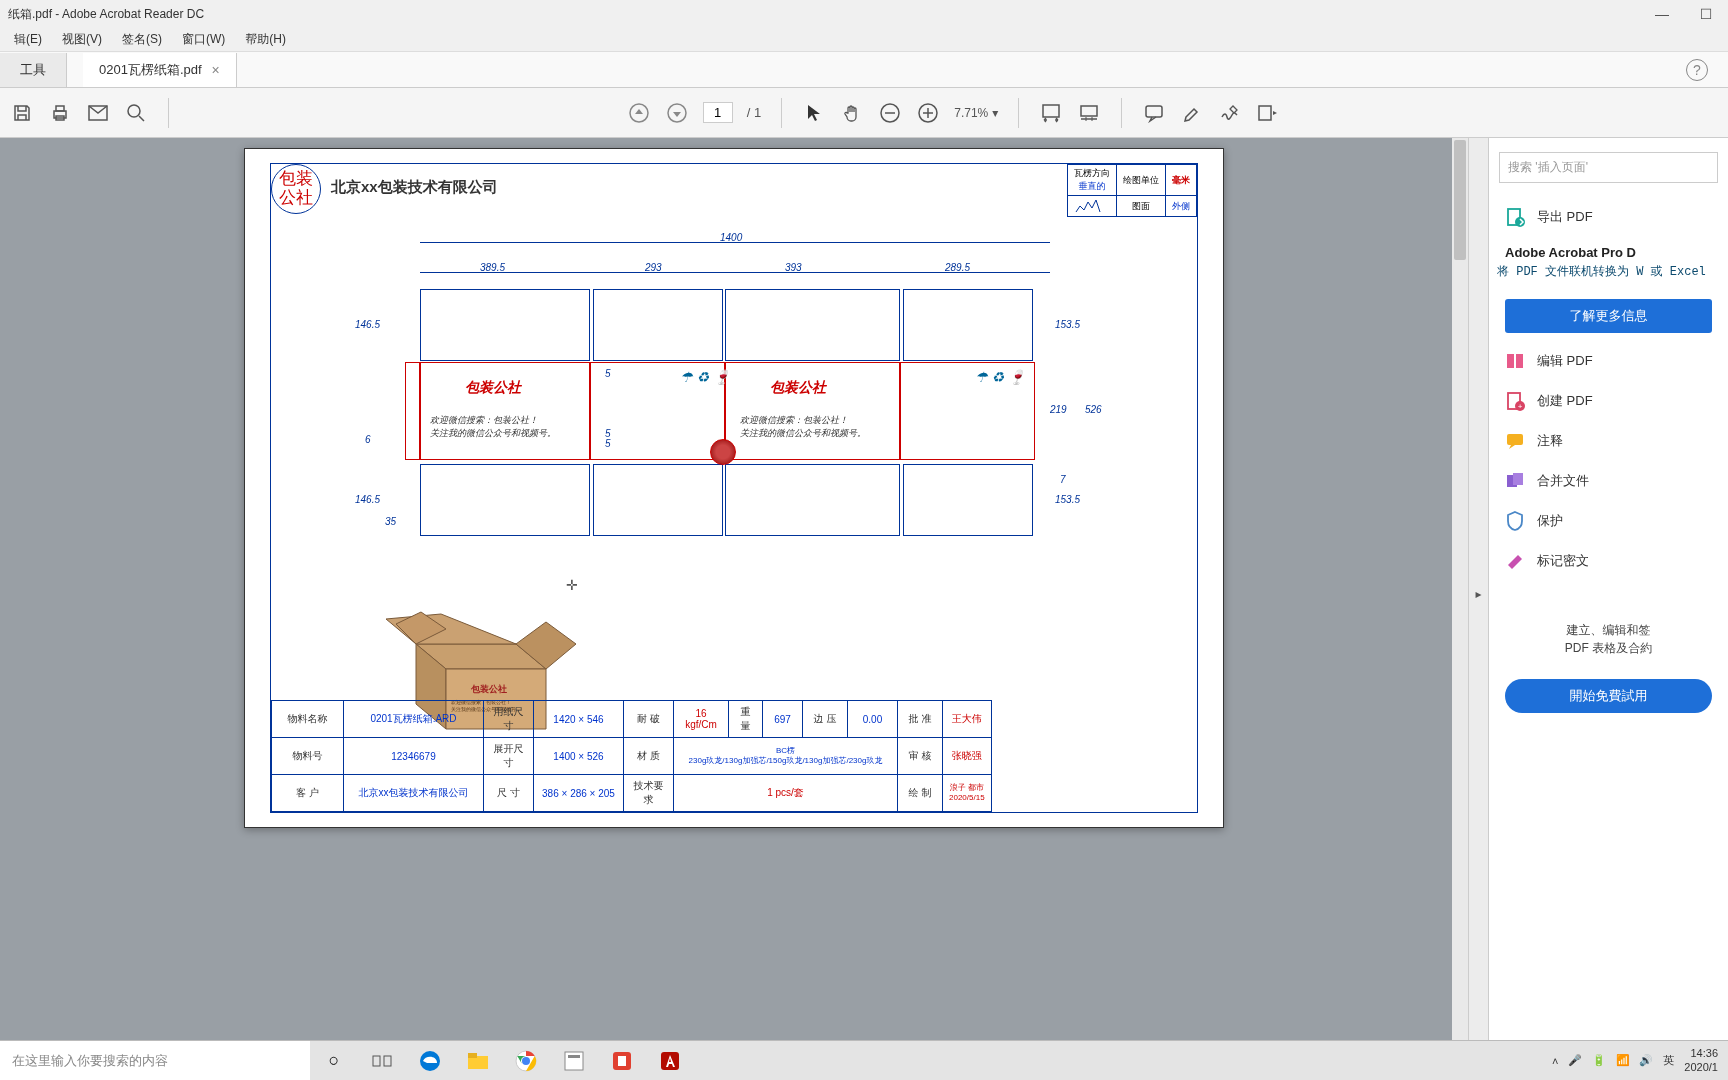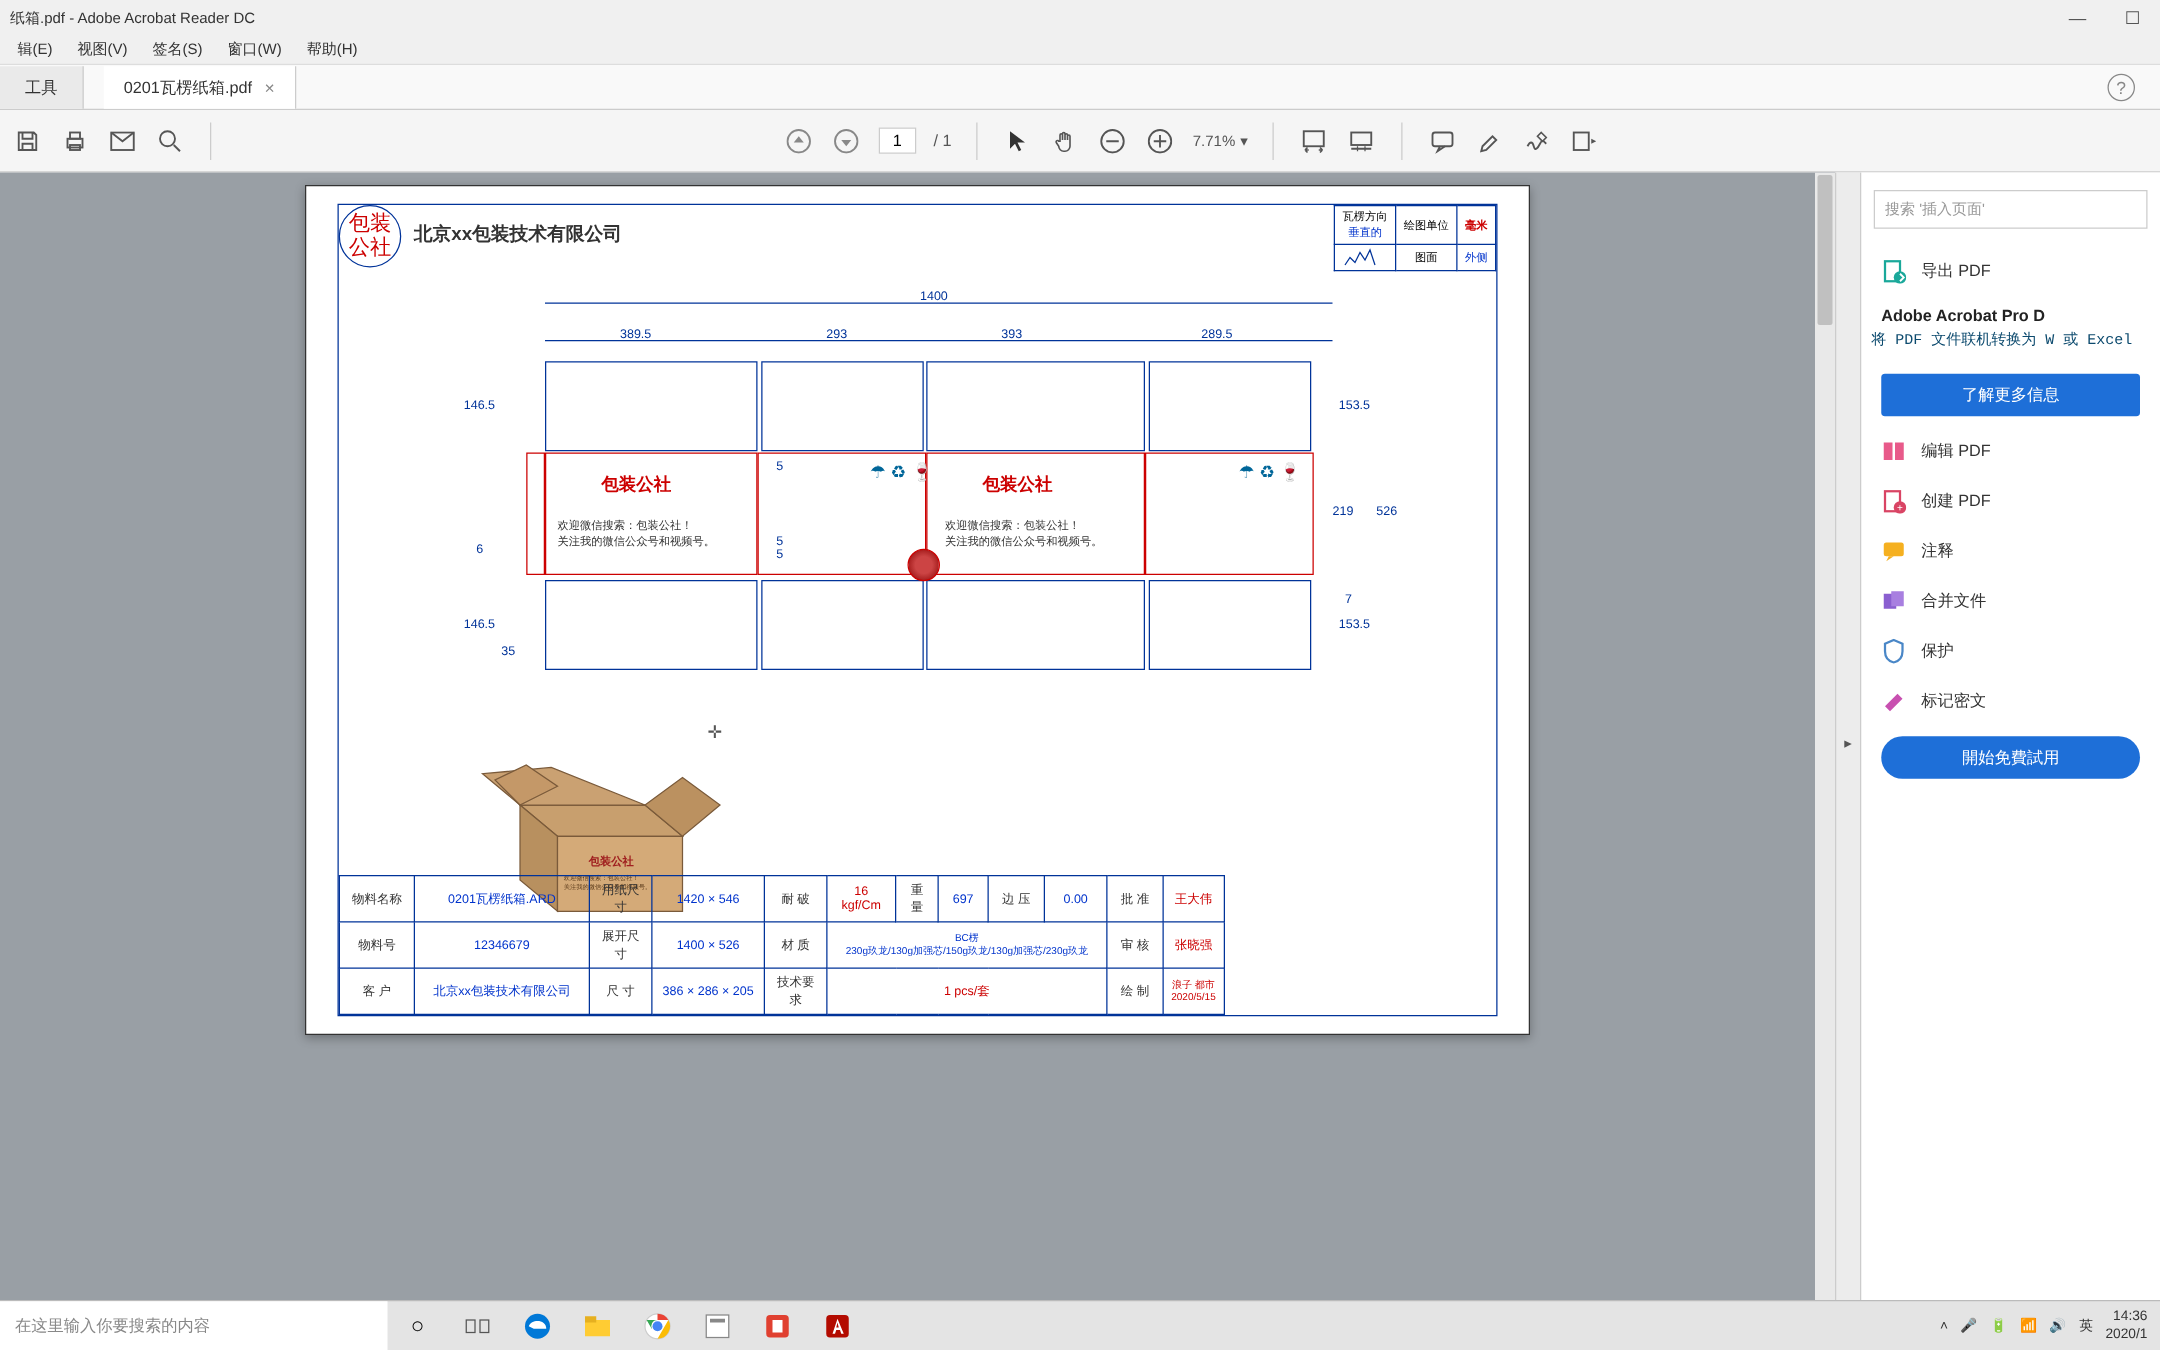--- a/index.html
+++ b/index.html
@@ -39,21 +39,21 @@
 
 .page-inner { position: absolute; left: 25px; top: 14px; right: 25px; bottom: 14px; border: 1px solid #003399; }
 .logo-box { position: absolute; left: 0; top: 0; width: 50px; height: 50px; border: 1px solid #003399; border-radius: 50%; display: flex; align-items: center; justify-content: center; font-size: 17px; color: #c00; text-align: right; line-height: 1.1; }
 .company { position: absolute; left: 60px; top: 14px; font-size: 15px; font-weight: bold; color: #333; }
 .info-grid { position: absolute; right: 0; top: 0; border: 1px solid #003399; border-collapse: collapse; font-size: 9px; }
 .info-grid td { border: 1px solid #003399; padding: 2px 6px; text-align: center; }
 .info-grid .blue { color: #0033cc; }
 .info-grid .red { color: #c00; font-weight: bold; }
 
 
-.dieline { position: absolute; left: 70px; top: 70px; width: 780px; height: 370px; }
+.dieline { position: absolute; left: 54px; top: 70px; width: 780px; height: 370px; font-style: italic; }
 .dim-text { position: absolute; font-size: 10px; color: #003399; }
 .dim-line { position: absolute; background: #003399; }
 .panel { position: absolute; border: 1px solid #c00; }
 .outer-border { position: absolute; border: 1px solid #003399; }
 .brand-txt { position: absolute; color: #c00; font-size: 14px; font-weight: bold; }
 .small-txt { position: absolute; font-size: 9px; color: #333; line-height: 1.4; }
 .symbol-set { position: absolute; display: flex; gap: 6px; font-size: 14px; color: #006699; }
 .stamp { position: absolute; width: 26px; height: 26px; border-radius: 50%; background: radial-gradient(circle, #c44 40%, #a22 70%); border: 1px solid #c00; }
 
 
@@ -316,21 +316,21 @@
             <text x="80" y="130" font-size="5" fill="#5a3a1a">欢迎微信搜索：包装公社！</text>
             <text x="80" y="137" font-size="5" fill="#5a3a1a">关注我的微信公众号和视频号。</text>
           </svg>
         </div>
 
         <div style="position:absolute;left:295px;top:413px;font-size:14px;color:#555">✛</div>
 
         <table class="btable">
           <tbody>
               <tr>
-            <td class="lbl" style="width:60px">物料名称</td>
+            <td class="lbl" style="width:72px">物料名称</td>
             <td class="blue" style="width:140px">0201瓦楞纸箱.ARD</td>
             <td class="lbl" style="width:50px">用纸尺寸</td>
             <td class="blue" style="width:90px">1420 × 546</td>
             <td class="lbl" style="width:50px">耐    破</td>
             <td class="red" style="width:55px">16 kgf/Cm</td>
             <td class="lbl" style="width:34px">重    量</td>
             <td class="blue" style="width:40px">697</td>
             <td class="lbl" style="width:45px">边    压</td>
             <td class="blue" style="width:50px">0.00</td>
             <td class="lbl" style="width:45px">批    准</td>
@@ -430,20 +430,22 @@
       <span>保护</span>
     </div>
     <div class="item">
       <span class="ic">
           <svg width="20" height="18">
             <path d="M3 13L13 3l4 4L7 17z" fill="#c850b0"></path>
           </svg>
         </span>
       <span>标记密文</span>
     </div>
+    <div class="promo" style="white-space:pre-line">建立、编辑和签
+PDF 表格及合約</div>
     <div class="btn-blue" style="border-radius:18px">開始免費試用</div>
   </div>
 </div>
 
 <div class="taskbar">
   <div class="search-box">在这里输入你要搜索的内容</div>
   <div class="tb-icon">○</div>
   <div class="tb-icon">
       <svg width="20" height="16">
         <rect x="1" y="3" width="7" height="10" fill="none" stroke="#555"></rect>

